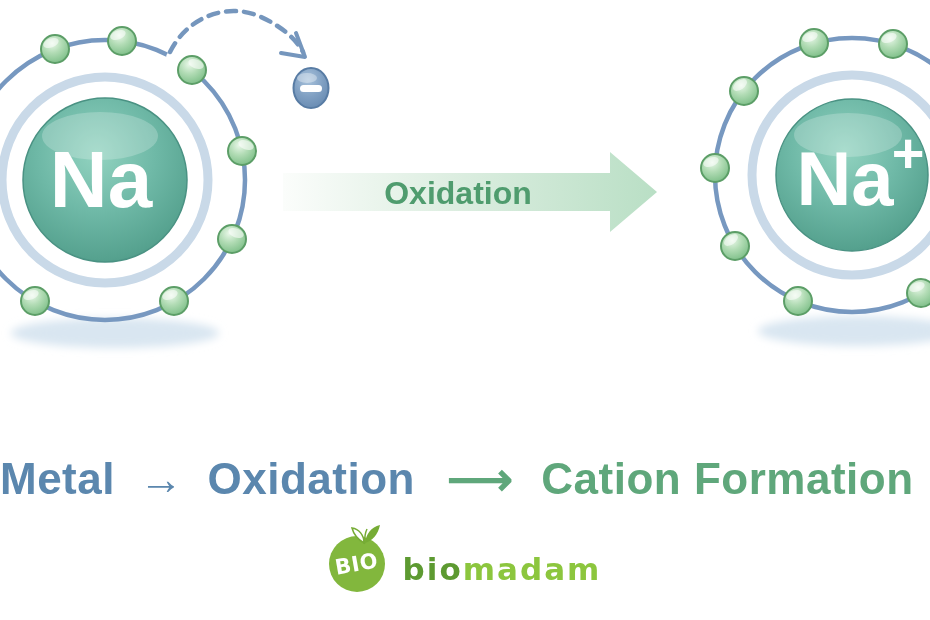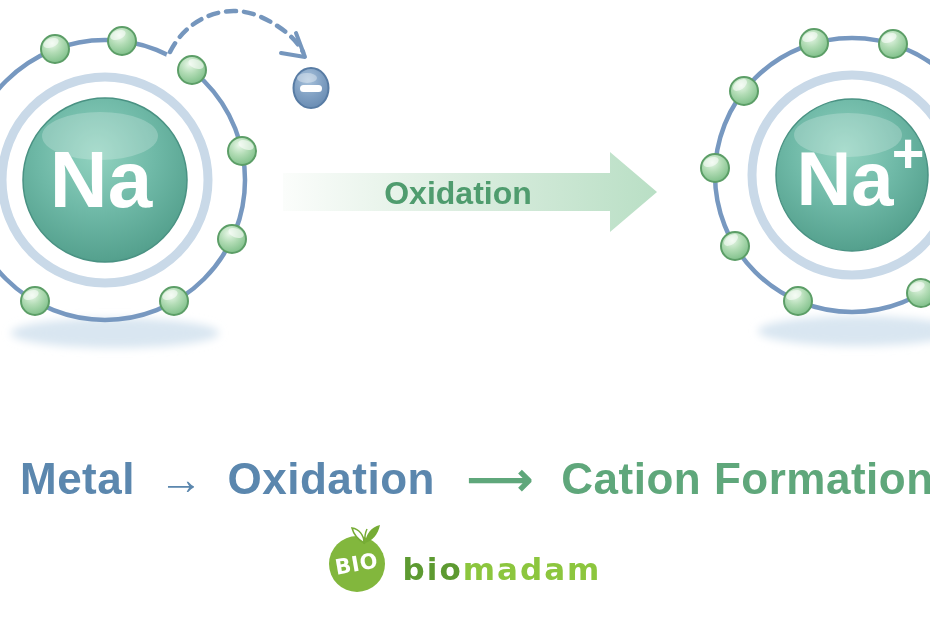--- a/index.html
+++ b/index.html
@@ -4,21 +4,21 @@
 <style>
   html,body{margin:0;padding:0;}
   body{
     width:930px;height:620px;background:#ffffff;overflow:hidden;position:relative;
     font-family:"Liberation Sans", sans-serif;
   }
   .diagram-wrap{position:absolute;top:0;left:0;width:930px;height:400px;}
   .caption{
     position:absolute;top:444px;left:0;width:930px;height:70px;
     display:flex;align-items:center;white-space:nowrap;
-    padding-left:20px;box-sizing:border-box;
+    box-sizing:border-box;
     font-weight:bold;font-size:44px;letter-spacing:0.5px;
   }
   .cap-blue{color:#5b87ae;}
   .cap-green{color:#5fa77b;}
   .cap-arrow1{margin:0 24px;font-weight:bold;}
   .cap-arrow2{margin:0 28px 0 32px;font-weight:bold;font-size:46px;}
   .logo-row{
     position:absolute;top:522px;left:0;width:930px;height:75px;
     display:flex;align-items:center;justify-content:center;
   }

